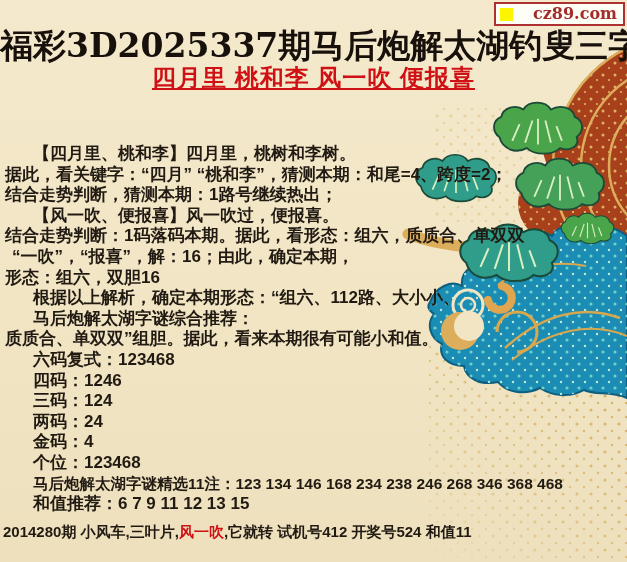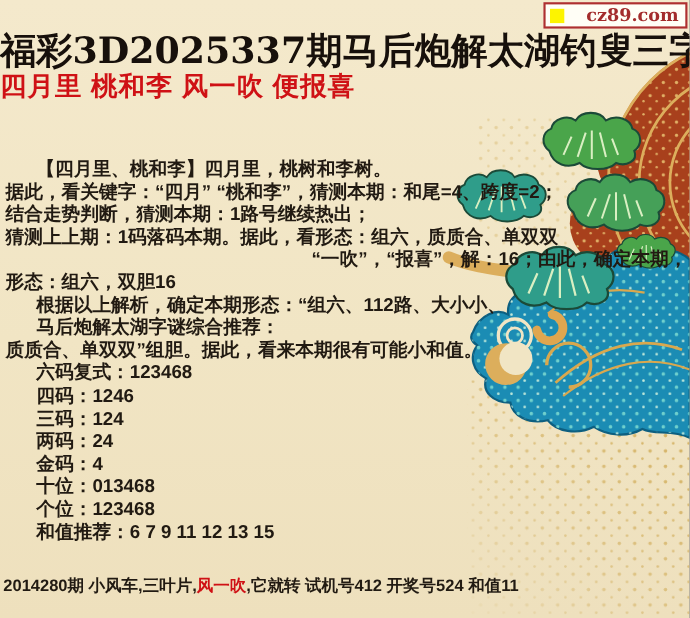--- a/index.html
+++ b/index.html
@@ -14,27 +14,27 @@
     background:#fffef6;border:2px solid #ae3030;padding:1px 6px 1px 4px;height:18px;
   }
   .logo-sq{width:13px;height:13px;background:#fdf400;}
   .logo-text{font-family:"DejaVu Serif",serif;font-weight:bold;font-size:16px;color:#a32c2c;line-height:1;}
   .title{
     position:absolute;top:24px;left:0;width:100%;text-align:center;z-index:2;
     font-family:"DejaVu Serif","Liberation Serif",serif;font-weight:900;font-size:33px;
     color:#17100b;white-space:nowrap;letter-spacing:0;
   }
   .subtitle{
-    position:absolute;top:62px;left:0;width:100%;z-index:2;
-    font-weight:900;font-size:24px;color:#cf1115;letter-spacing:1px;white-space:nowrap;
+    position:absolute;top:62px;left:0;width:100%;text-align:center;z-index:2;
+    font-weight:900;font-size:24px;color:#cf1115;letter-spacing:1px;white-space:nowrap;text-decoration:underline;
   }
   .content{position:absolute;left:5px;top:112px;z-index:2;width:620px;margin-top:32px;}
   .line{height:20.6px;line-height:20.6px;font-size:17px;font-weight:bold;color:#211a12;white-space:nowrap;}
   .ind{padding-left:28px;}
-  .ind-sm{padding-left:7px;text-align:right;}
+  .ind-sm{padding-left:7px;}
   .tight{font-size:15.5px;}
   .footer{
     position:absolute;left:3px;top:523px;z-index:2;
     font-size:15px;font-weight:bold;color:#211a12;white-space:nowrap;
   }
   .red{color:#cf1115;margin-top:28px;}
 </style>
 </head>
 <body>
 
@@ -117,33 +117,34 @@
     <span class="logo-text">cz89.com</span>
   </div>
 
   <div class="title">福彩3D2025337期马后炮解太湖钓叟三字诀</div>
   <div class="subtitle">四月里 桃和李 风一吹 便报喜</div>
 
   <div class="content">
     <div class="line ind">【四月里、桃和李】四月里，桃树和李树。</div>
     <div class="line">据此，看关键字：“四月” “桃和李”，猜测本期：和尾=4、跨度=2；</div>
     <div class="line">结合走势判断，猜测本期：1路号继续热出；</div>
-    <div class="line">猜测上上期：1码落码本期。据此，看形态：组六，质质合、单双双</div>
+    <div class="line ind">【风一吹、便报喜】风一吹过，便报喜。</div>
+    <div class="line">结合走势判断：1码落码本期。据此，看形态：组六，质质合、单双双</div>
     <div class="line ind-sm">“一吹”，“报喜”，解：16；由此，确定本期，</div>
     <div class="line">形态：组六，双胆16</div>
     <div class="line ind">根据以上解析，确定本期形态：“组六、112路、大小小、</div>
     <div class="line ind">马后炮解太湖字谜综合推荐：</div>
     <div class="line">质质合、单双双”组胆。据此，看来本期很有可能小和值。</div>
     <div class="line ind">六码复式：123468</div>
     <div class="line ind">四码：1246</div>
     <div class="line ind">三码：124</div>
     <div class="line ind">两码：24</div>
     <div class="line ind">金码：4</div>
-    <div class="line ind">十位：013468</div>
     <div class="line ind">个位：123468</div>
+    <div class="line ind tight">马后炮解太湖字谜精选11注：123 134 146 168 234 238 246 268 346 368 468</div>
     <div class="line ind">和值推荐：6 7 9 11 12 13 15</div>
   </div>
 
   <div class="footer">
     <span>2014280期 小风车,三叶片,</span><span class="red">风一吹</span><span>,它就转 试机号412 开奖号524 和值11</span>
   </div>
 
 </div>
 
 </body></html>

